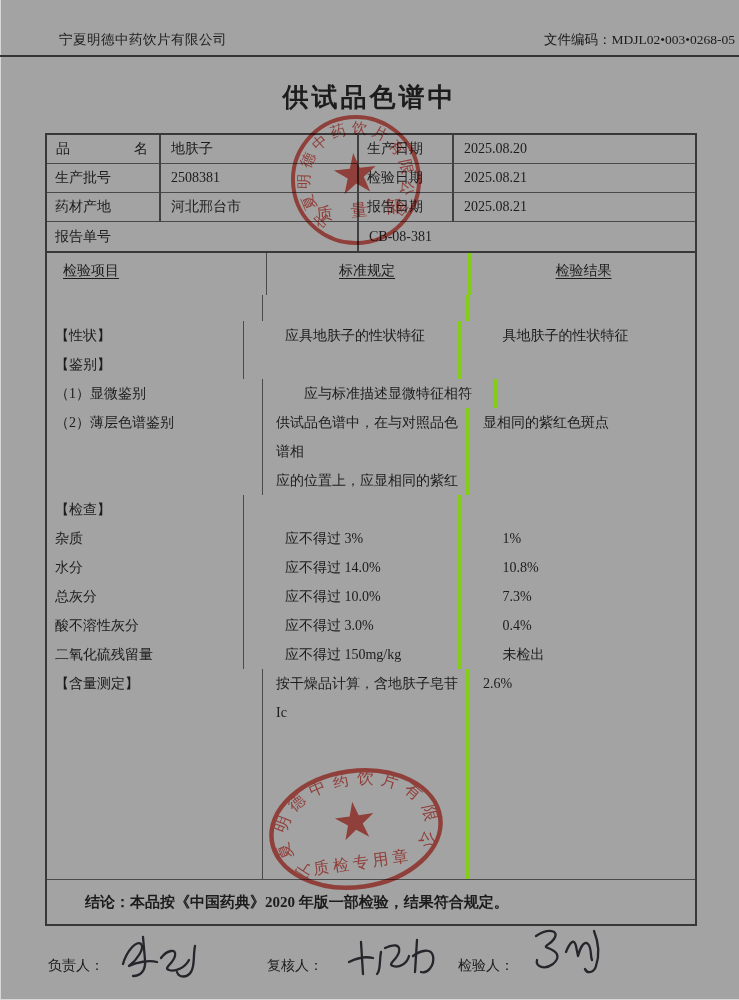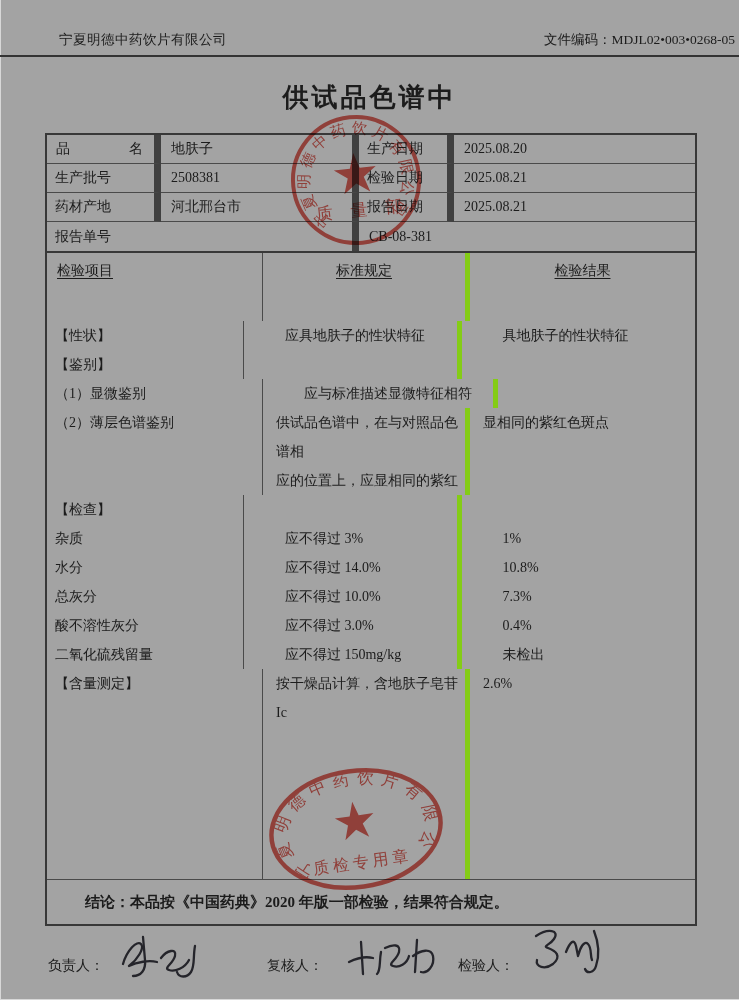--- a/index.html
+++ b/index.html
@@ -18,41 +18,41 @@
   .company { position:absolute; left:59px; top:7px; font-size:13.5px; letter-spacing:.5px; }
   .doccode { position:absolute; right:4px; top:7px; font-size:13.5px; }
 
   .title { position:absolute; left:0; top:80px; width:739px; text-align:center;
            font-size:26px; font-weight:bold; letter-spacing:3px; }
 
   
   .t1 { position:absolute; left:45px; top:133px; width:652px;
         border:2px solid #383838; display:grid;
         grid-template-columns:114px 198px 95px 241px; grid-auto-rows:29px; }
-  .t1 .cell { border-right:7px solid #404040; border-bottom:1px solid #4a4a4a;
+  .t1 .cell { border-right:2px solid #404040; border-bottom:1px solid #4a4a4a;
               display:flex; align-items:center; font-size:14px; padding-left:8px;
               overflow:hidden; white-space:nowrap; }
   .t1 .val { padding-left:10px; }
   .t1 .lastc { border-right:none; }
   .t1 .lastr { border-bottom:none; }
   .t1 .jus { display:block; line-height:27px; text-align:justify; text-align-last:justify;
              padding-left:9px; padding-right:11px; }
   .t1 .span2 { grid-column:span 2; }
 
   
   .t2 { position:absolute; left:45px; top:251px; width:652px; height:675px;
         border:2px solid #383838; display:flex; flex-direction:column; font-size:14px; }
   .t2 .row { display:flex; }
   .c { line-height:29px; overflow:hidden; }
   .c1 { width:216px; border-right:1px solid #4a4a4a; padding-left:8px; }
   .c2 { width:207px; border-right:5px solid #84cc16; padding-left:13px; white-space:pre-line; }
   .c3 { width:225px; padding-left:13px; white-space:pre-line; }
   .hdr { height:42px; }
   .hdr .c { padding-top:9px; line-height:normal; }
-  .hdr .c1 { padding-left:10px; }
+  .hdr .c1 { padding-left:10px;margin-left:6px; }
   .hdr .c2, .hdr .c3 { text-align:center; padding-left:0; }
   .u { text-decoration:underline; text-underline-offset:3px; }
   .sp { height:26px; }
   .h29 { height:29px;gap:28px; } .h87 { height:87px; } .h58 { height:58px; }
   .filler { flex:1; }
   .concl { height:45px; border-top:1px solid #4a4a4a; display:flex; align-items:center;
            padding-left:38px; font-weight:bold; font-size:15px; }
 
   
   .stamp { position:absolute; mix-blend-mode:multiply; opacity:.84; }

